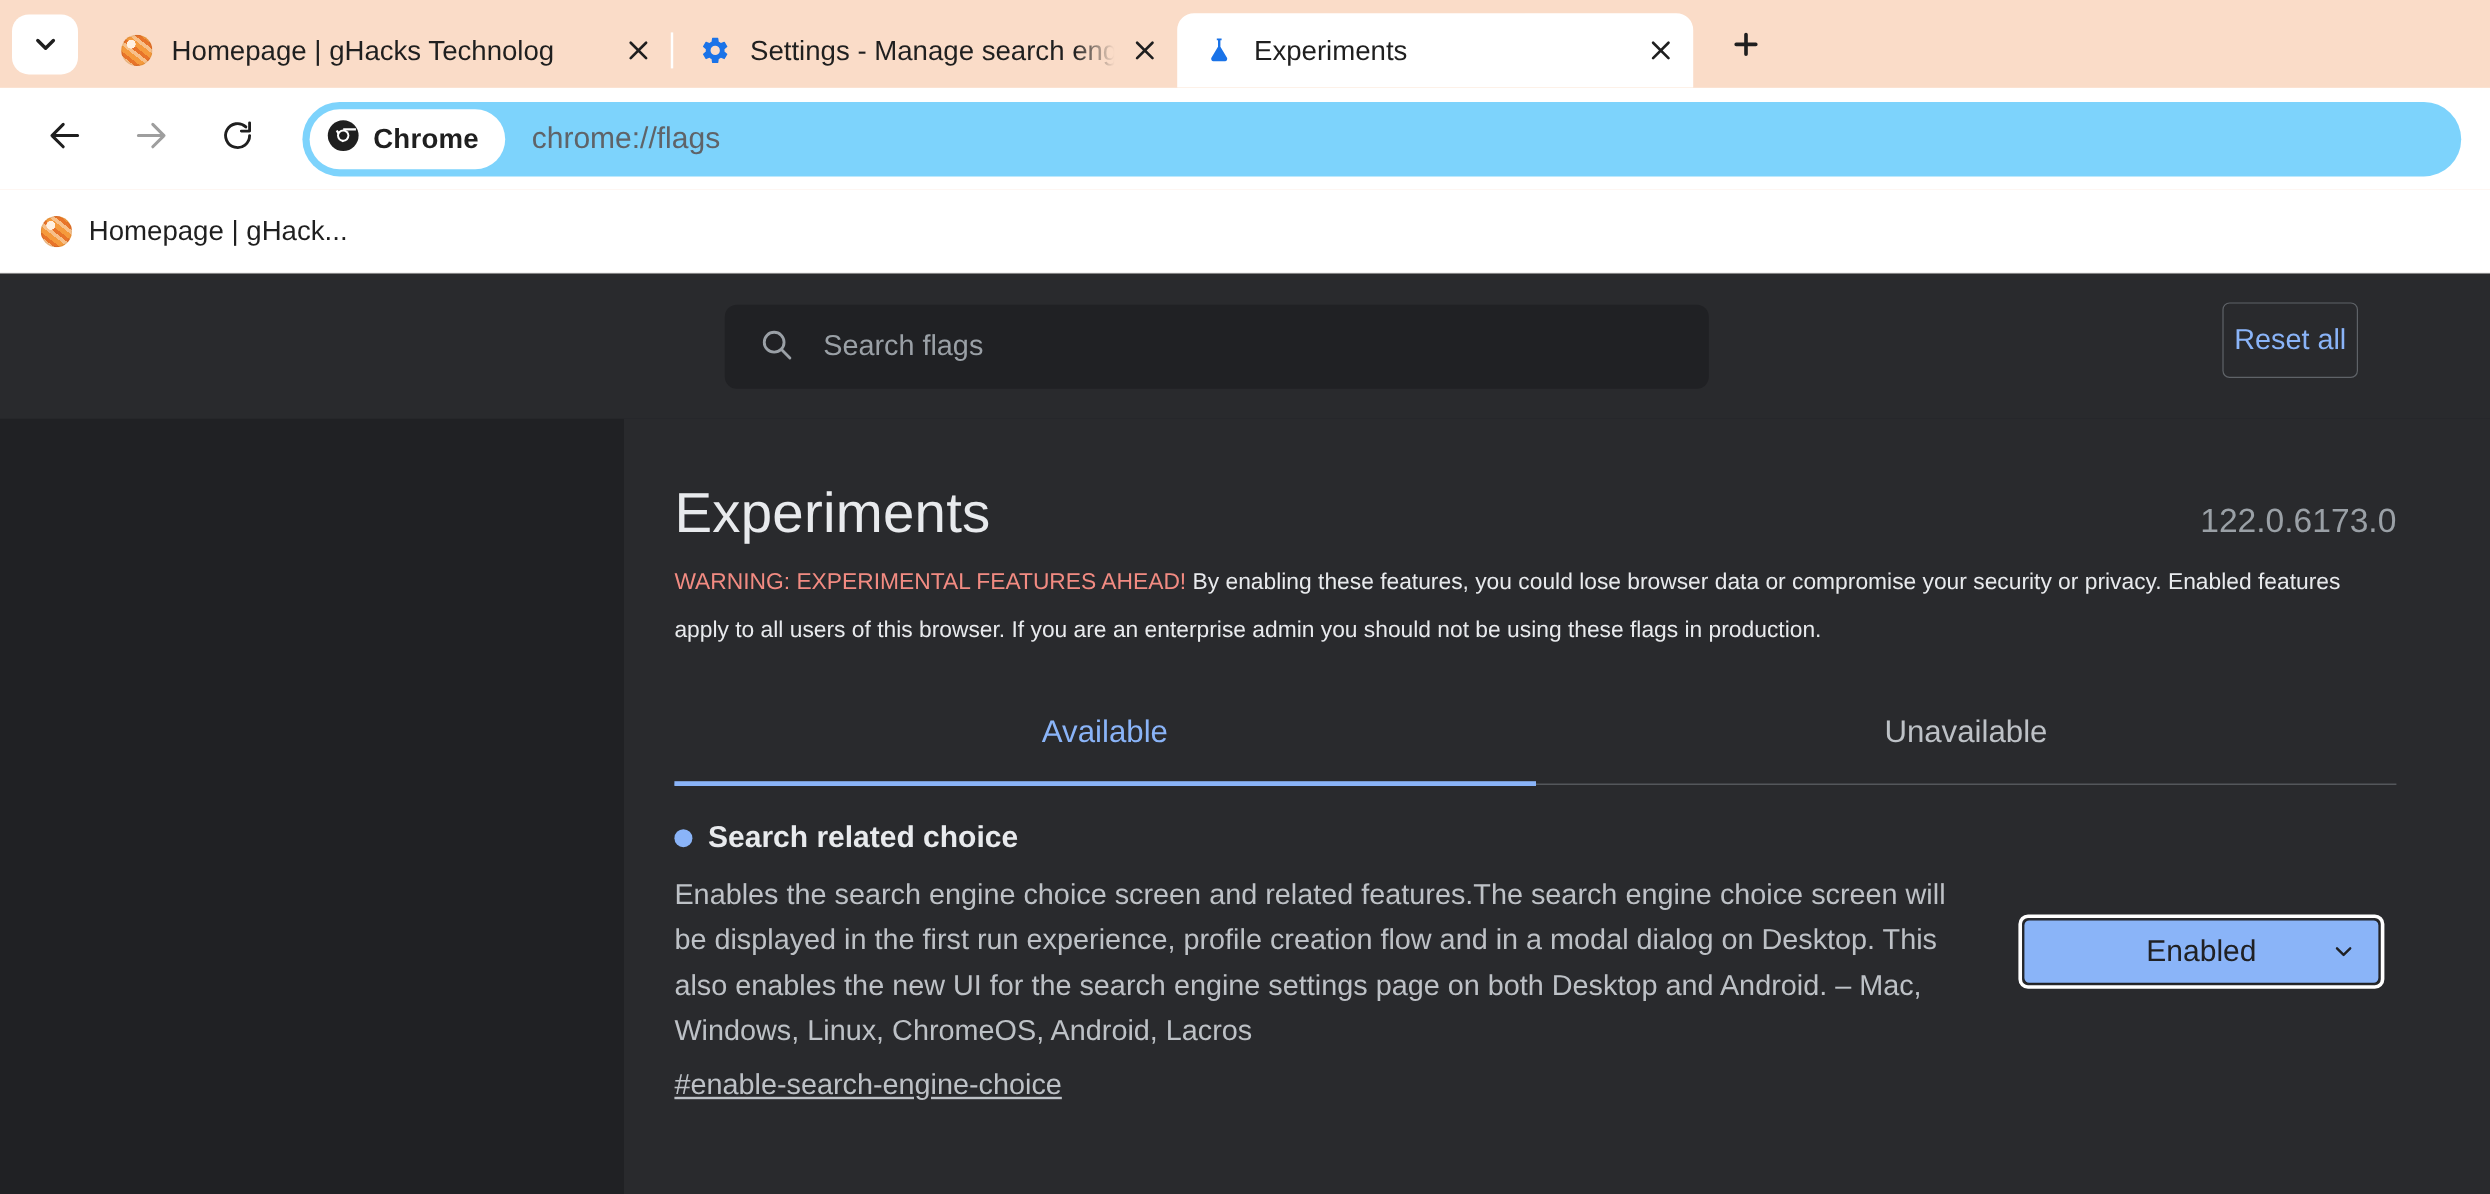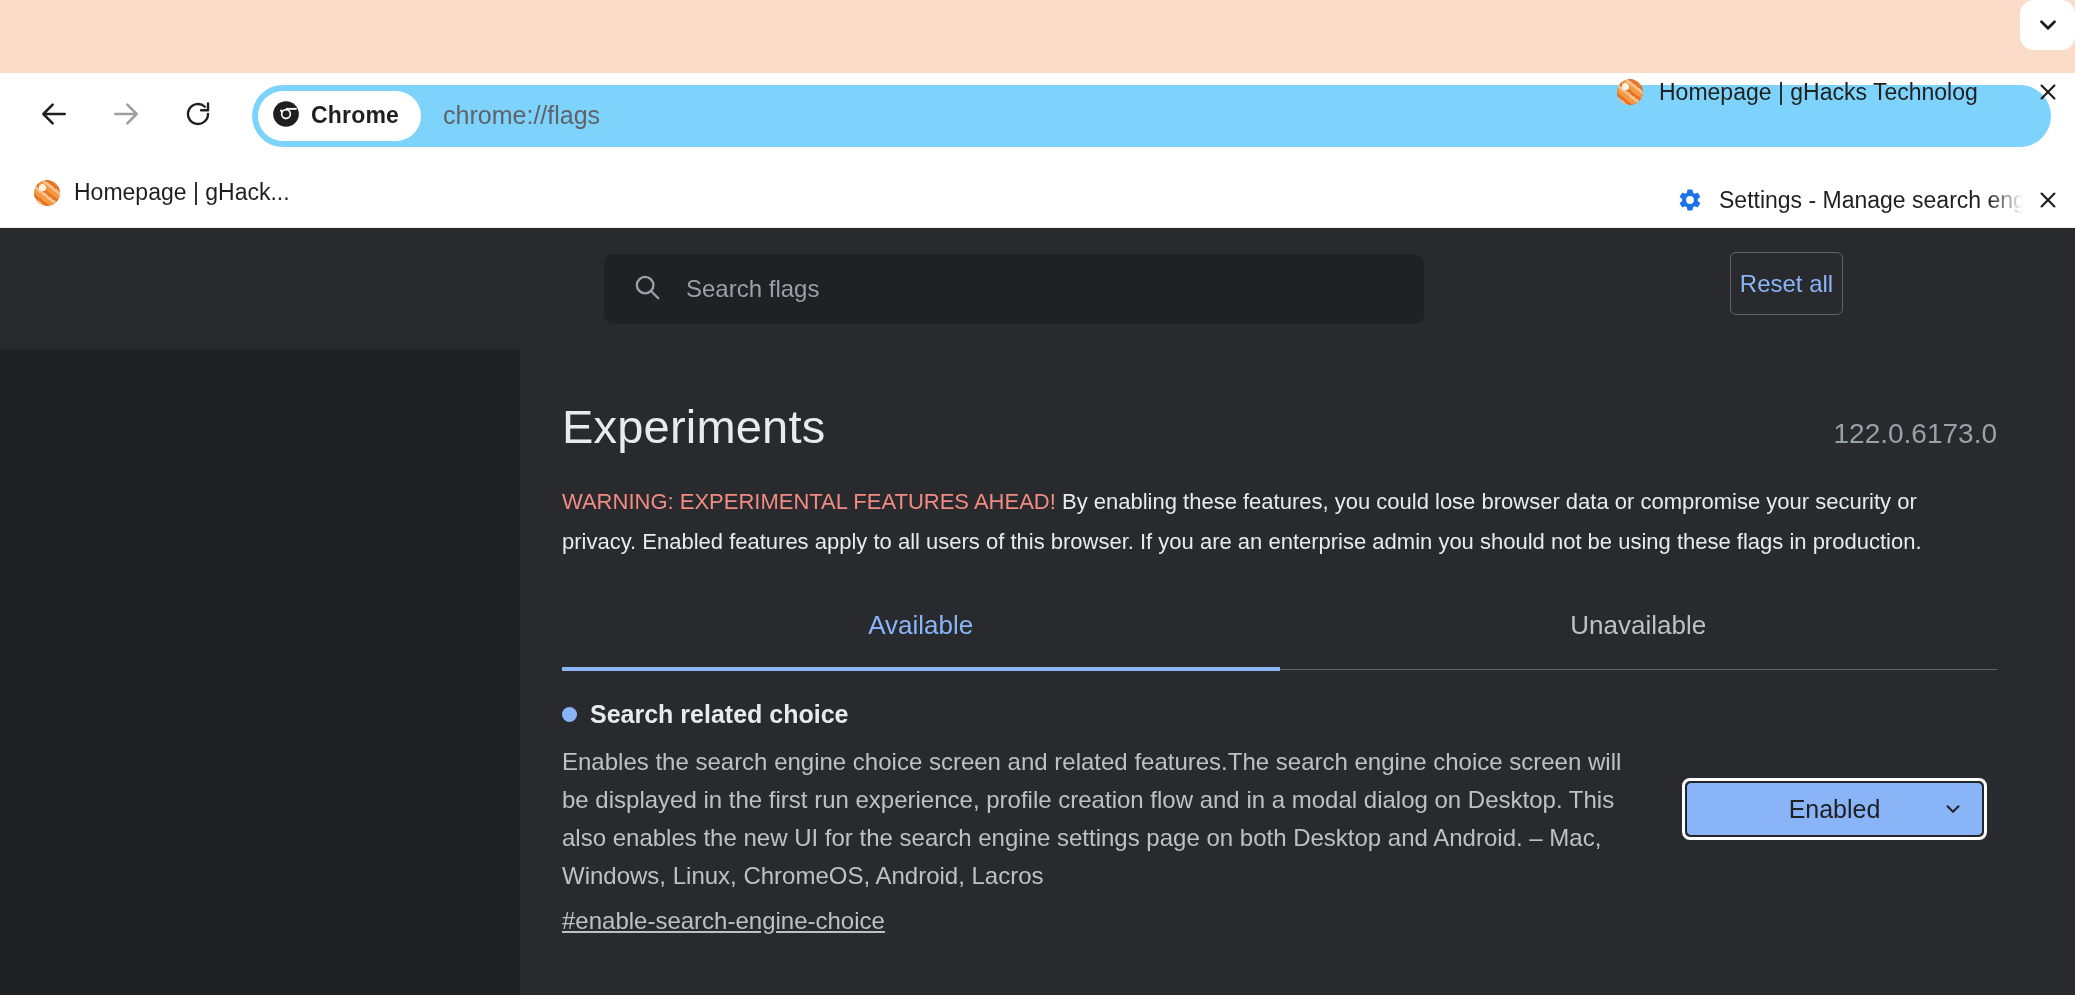--- a/index.html
+++ b/index.html
@@ -12,21 +12,20 @@
   }
 
   
   .tabstrip {
     position: relative;
     height: 73px;
     background: #fadcc8;
     display: flex;
     align-items: flex-end;
     padding-left: 10px;
-    flex-direction: column;
   }
   .tab-search-btn {
     width: 55px;
     height: 50px;
     margin-bottom: 11px;
     background: #ffffff;
     border-radius: 14px;
     display: flex;
     align-items: center;
     justify-content: center;
@@ -201,21 +200,21 @@
     border: none;
     outline: none;
     color: #9aa0a6;
     font-size: 24px;
     font-family: "Liberation Sans", sans-serif;
     width: 100%;
   }
   .search-input::placeholder { color: #9aa0a6; opacity: 1; }
   .reset-btn {
     position: absolute;
-    left: 1730px;
+    left: 1852px;
     top: 24px;
     width: 113px;
     height: 63px;
     background: transparent;
     border: 1px solid #5f6368;
     border-radius: 6px;
     color: #8ab4f8;
     font-size: 24px;
     font-family: "Liberation Sans", sans-serif;
     cursor: pointer;
@@ -249,22 +248,22 @@
     font-size: 47px;
     color: #e8eaed;
     font-weight: 400;
     letter-spacing: .2px;
   }
   .flags-version {
     font-size: 28px;
     color: #9aa0a6;
   }
   .warning-block {
-    margin-top: 28px;
-    font-size: 22px;
+    margin-top: 12px;
+    font-size: 19px;
     line-height: 40px;
     color: #e8eaed;
     max-width: 1400px;
   }
   .warning-head { color: #f28b82; }
 
   .tabs-row {
     margin-top: 48px;
     display: flex;
     border-bottom: 1px solid #5f6368;

